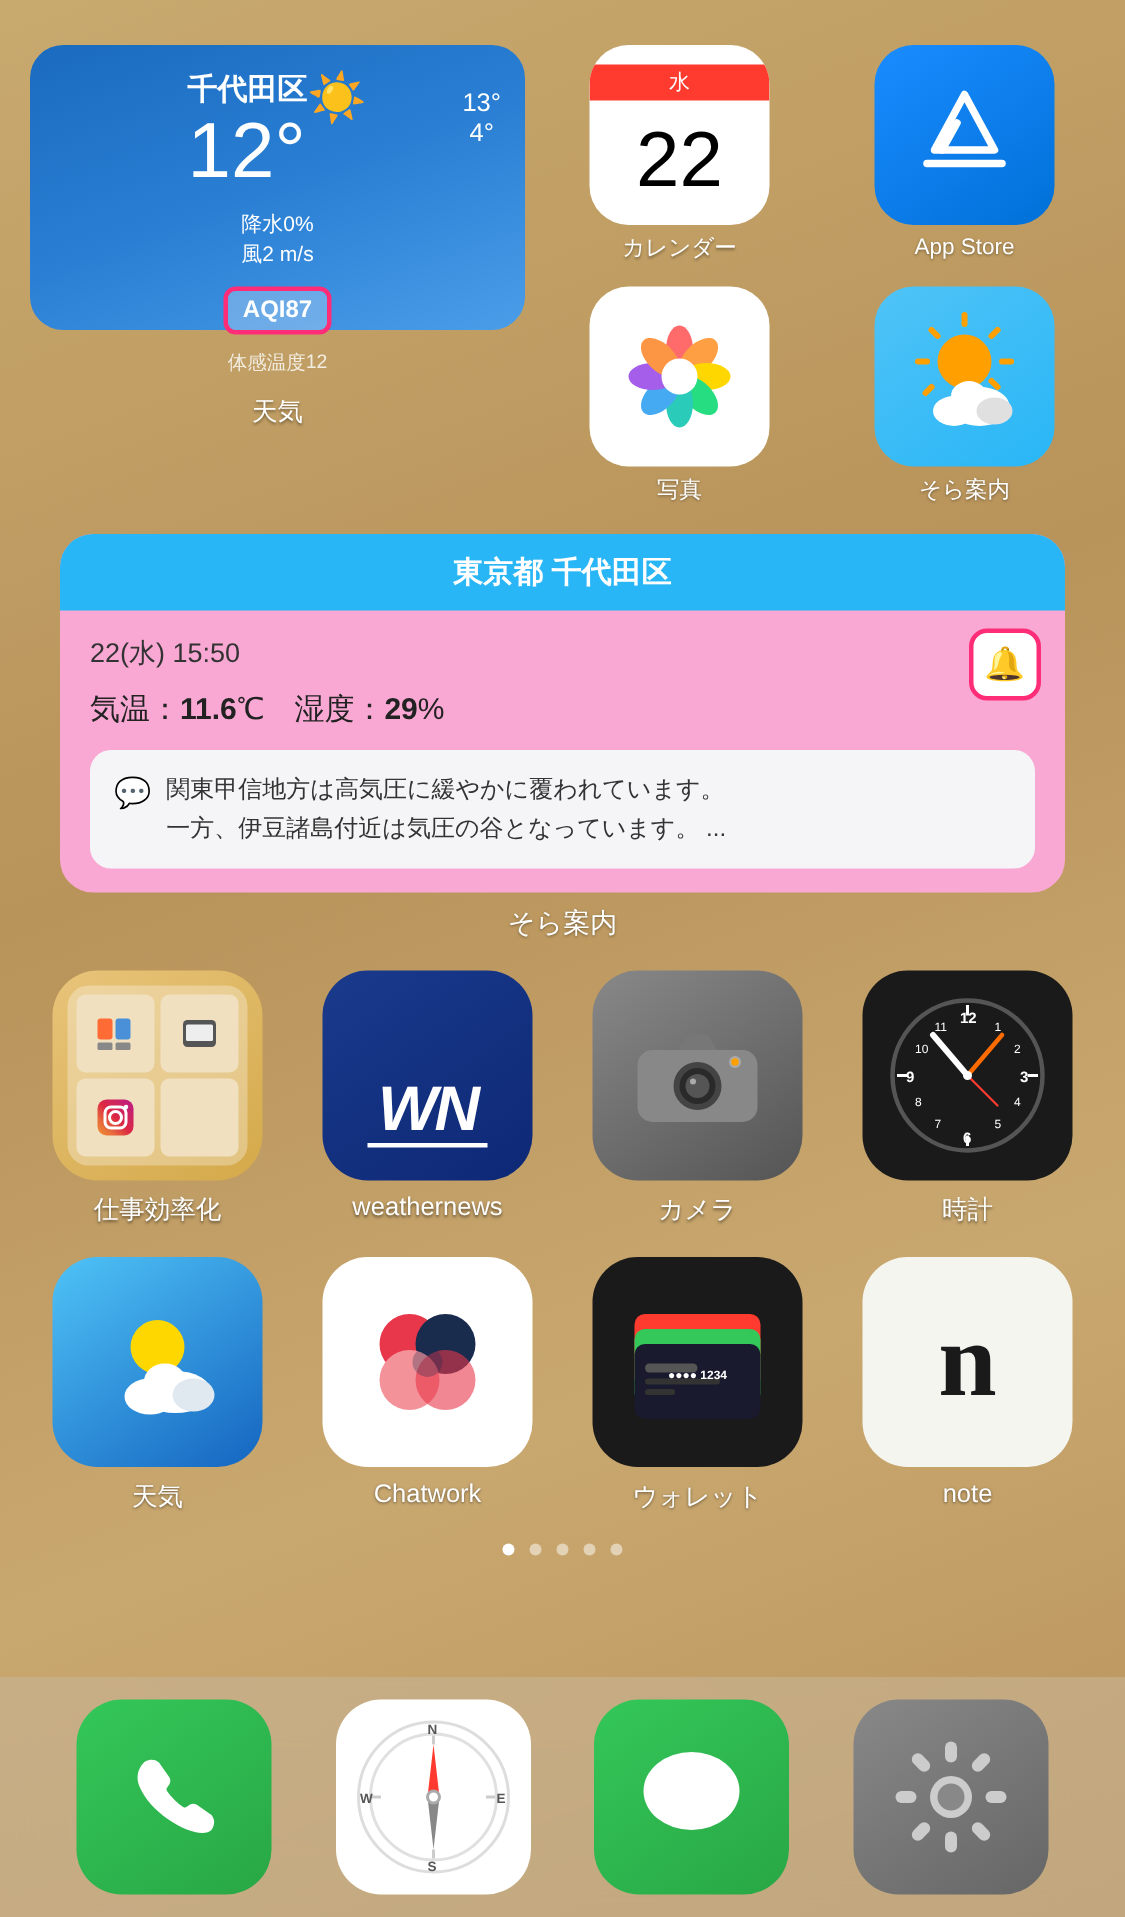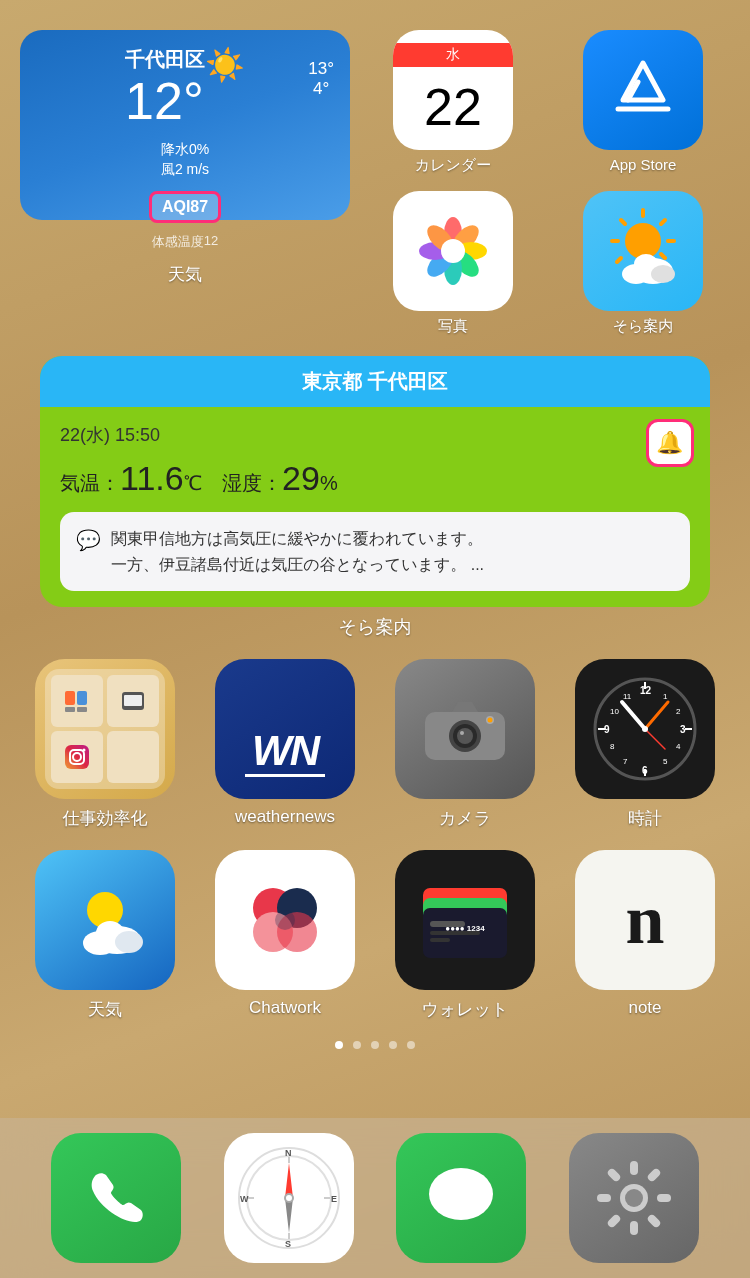--- a/index.html
+++ b/index.html
@@ -159,21 +159,21 @@
     }
 
     
     .sora-icon {
       background: linear-gradient(145deg, #4fc3f7, #29b6f6);
     }
 
     
     .sora-widget {
       margin: 20px 20px 0 20px;
-      background: #84cc16;
+      background: #f9a8d4;
       border-radius: 22px;
       overflow: hidden;
     }
     .sora-header {
       background: #29b6f6;
       padding: 12px 20px;
       text-align: center;
     }
     .sora-header-text {
       color: white;
@@ -203,22 +203,22 @@
       justify-content: center;
       font-size: 22px;
       cursor: pointer;
     }
     .sora-temp-row {
       font-size: 20px;
       color: #222;
       margin-bottom: 14px;
     }
     .sora-temp-value {
-      font-size: 34px;
-      font-weight: 400;
+      font-size: 20px;
+      font-weight: 700;
     }
     .sora-message-box {
       background: #f5f5f7;
       border-radius: 14px;
       padding: 14px 16px;
       display: flex;
       gap: 10px;
       align-items: flex-start;
     }
     .sora-chat-icon {

